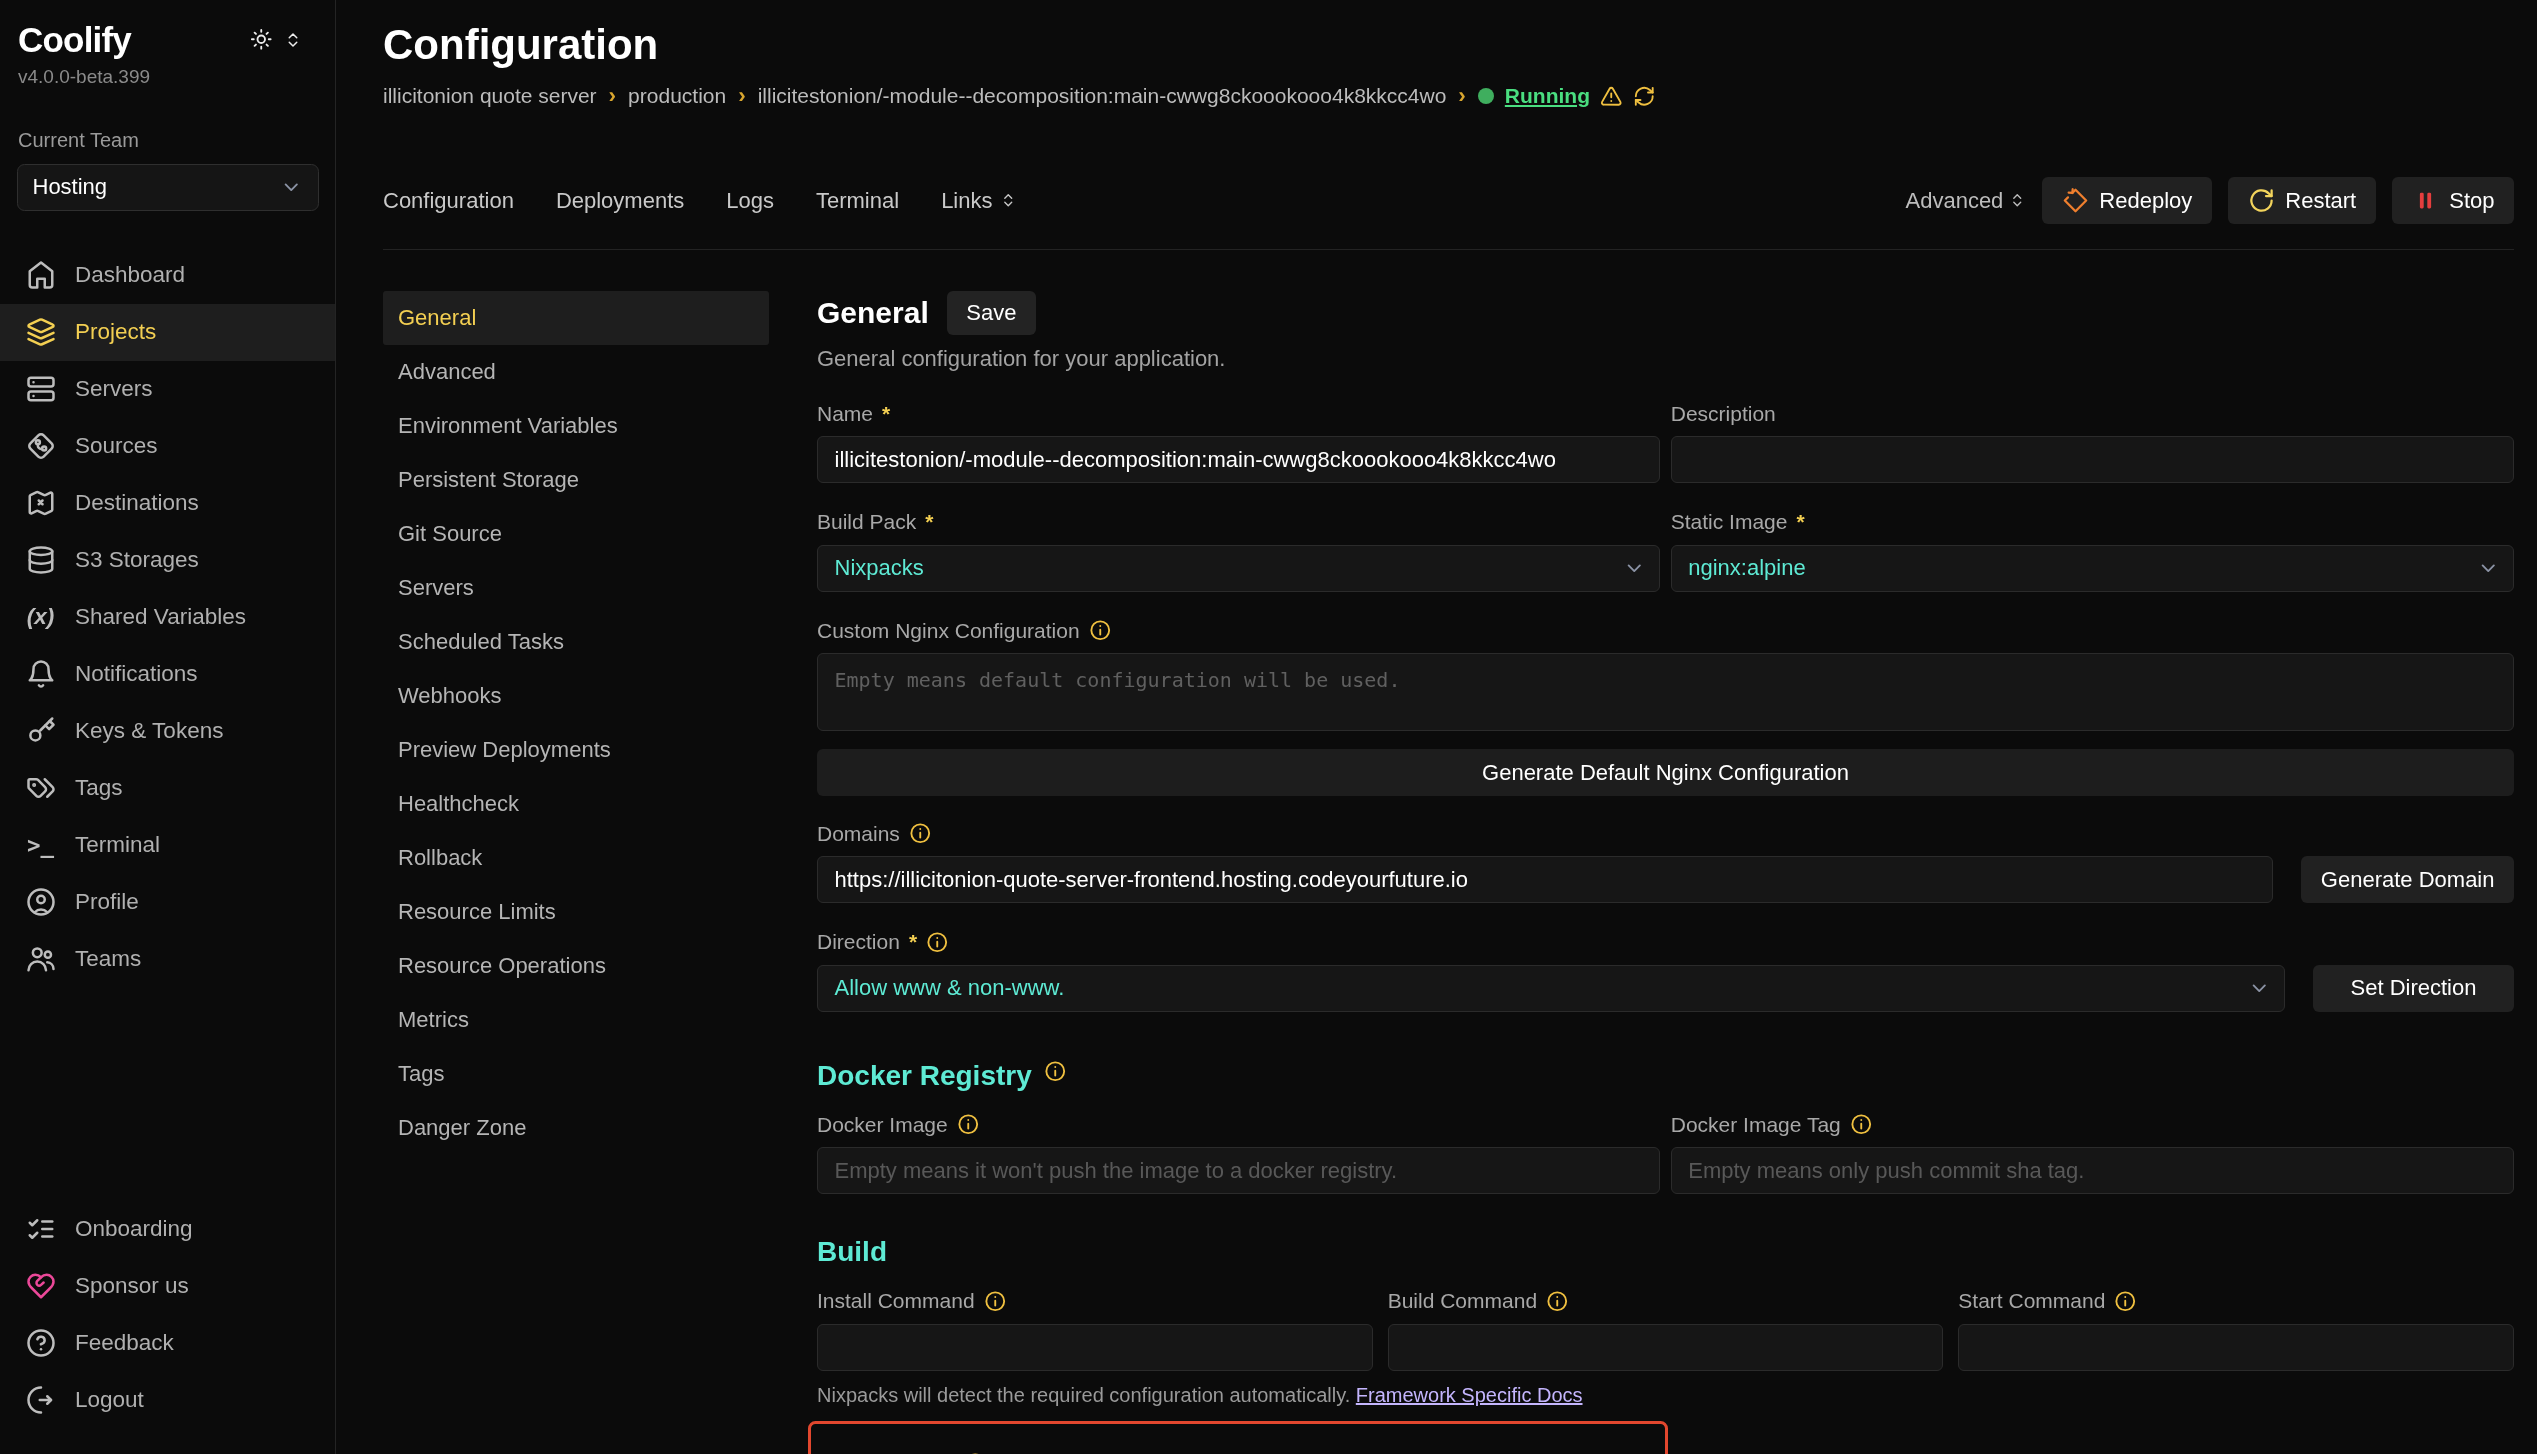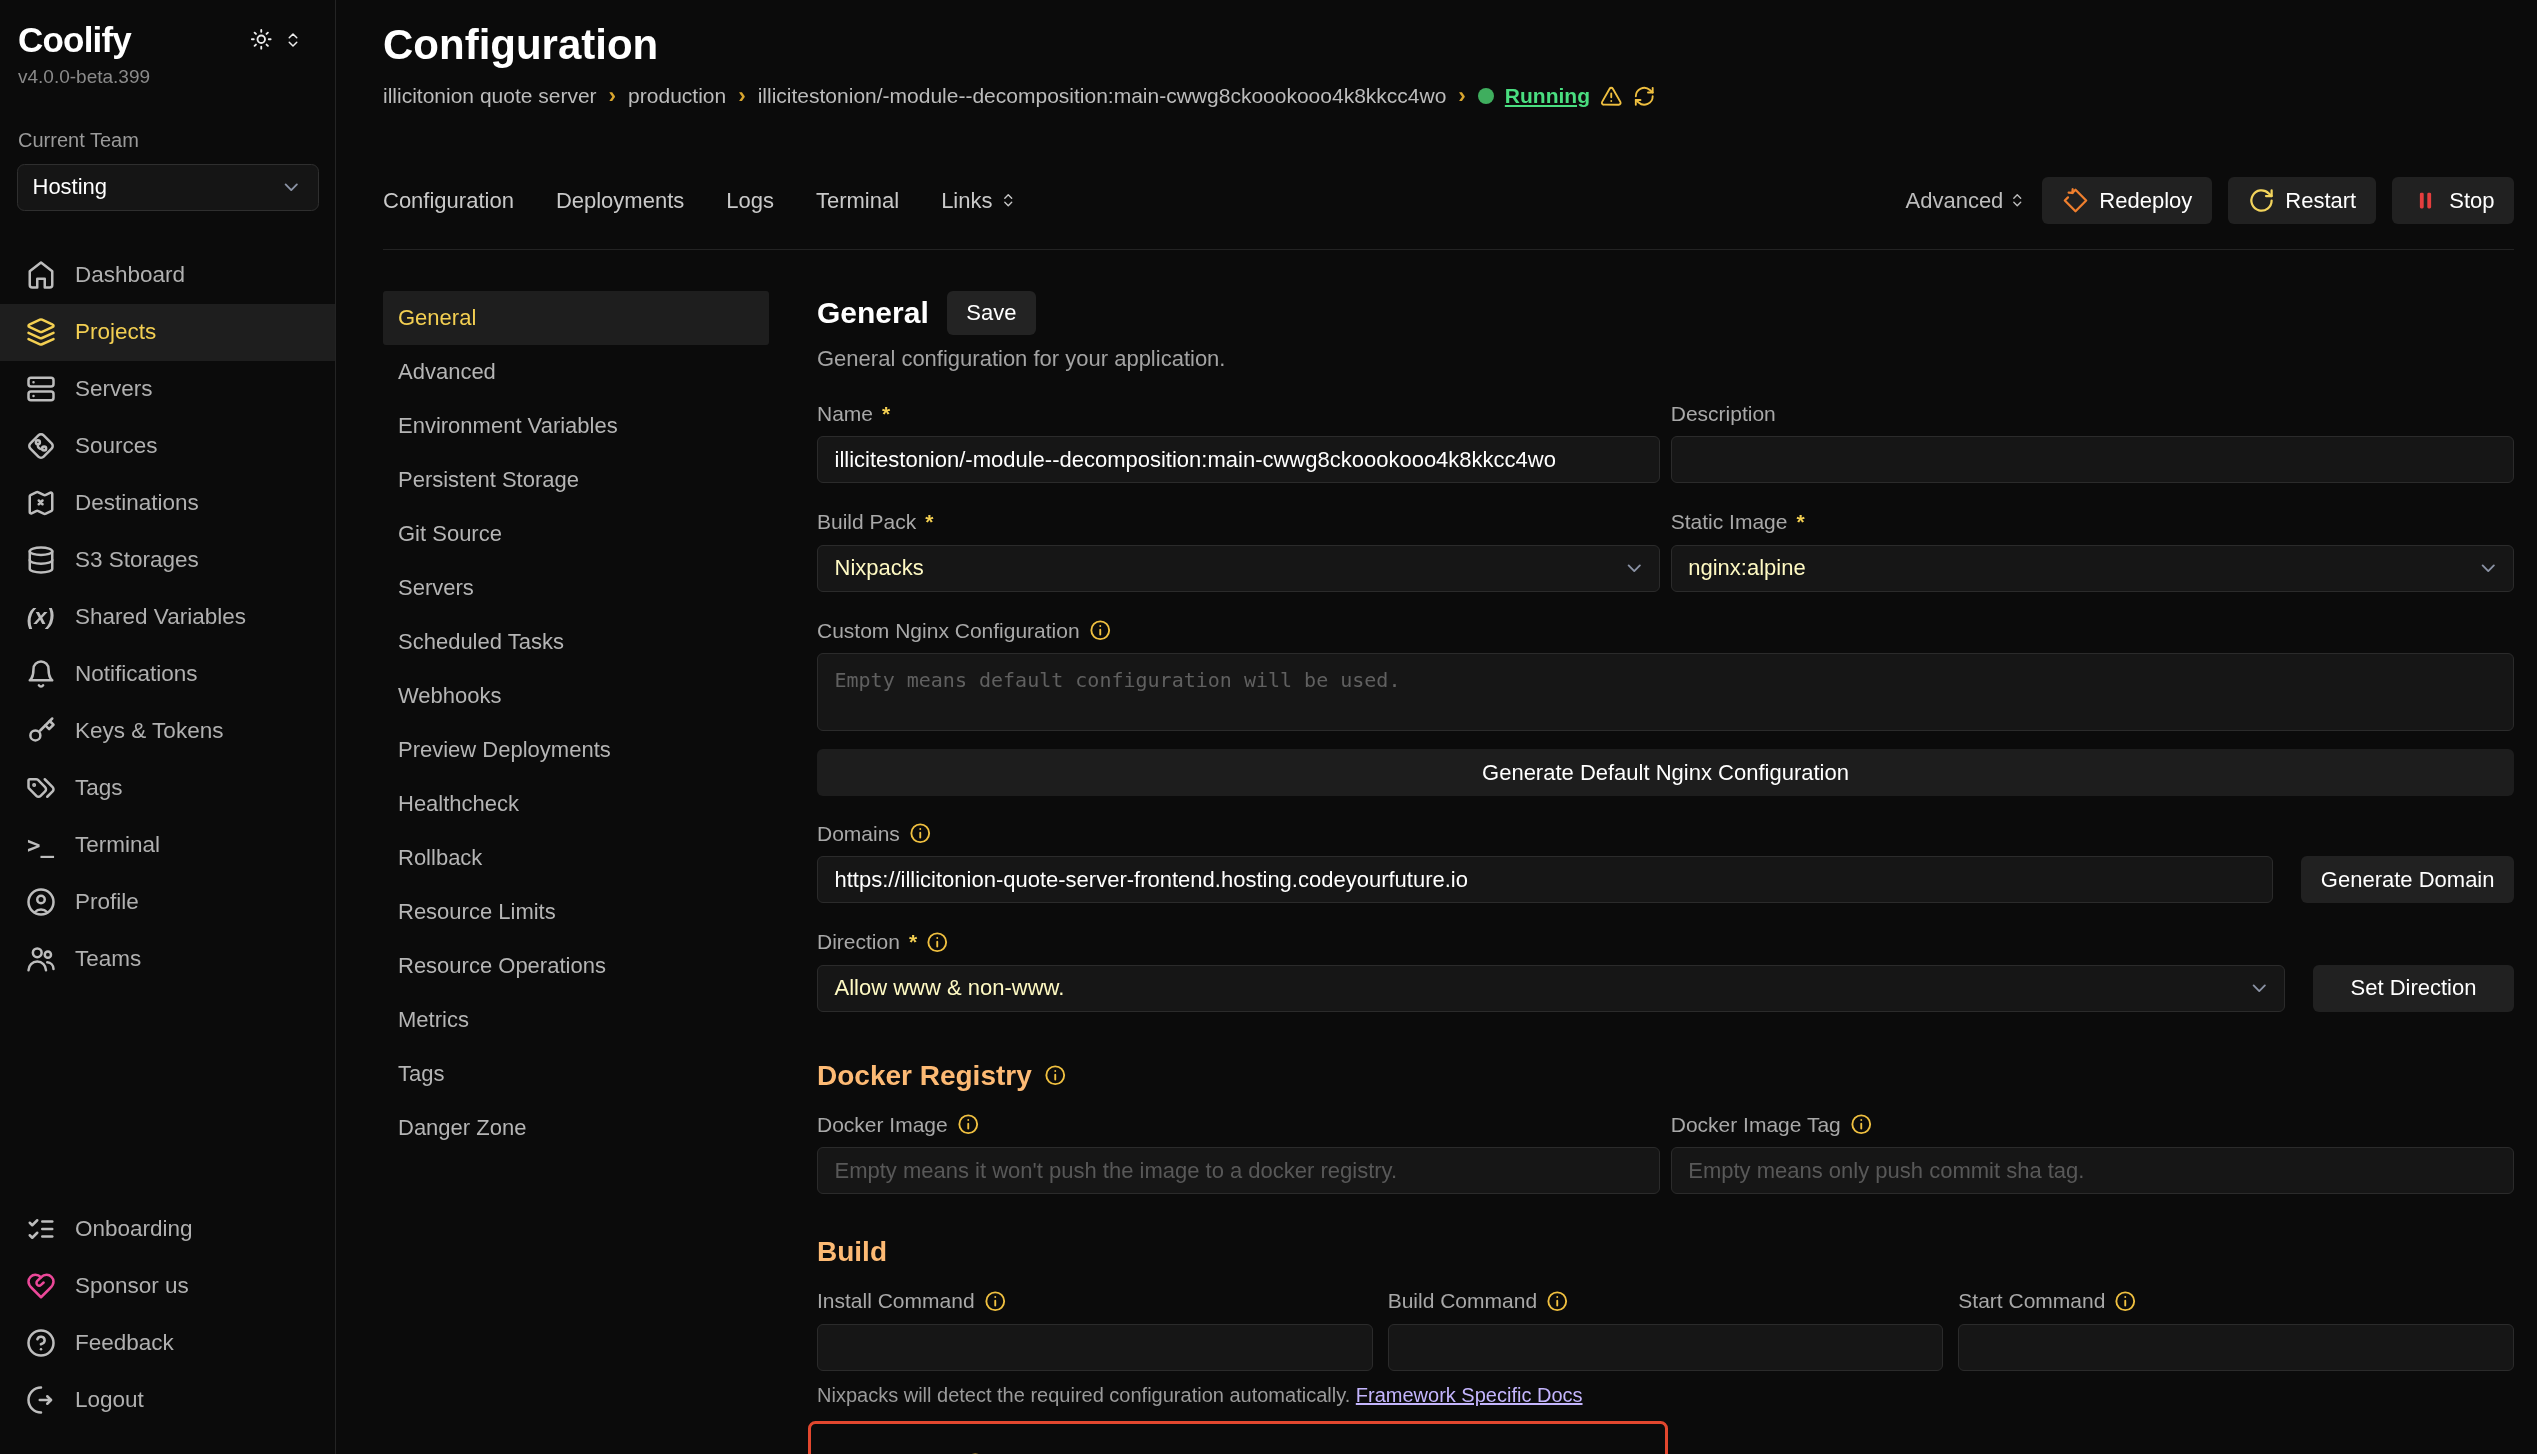--- a/index.html
+++ b/index.html
@@ -81,29 +81,29 @@
   .req { color:#f3cf52; font-weight:700; }
   .info { color:#f0c040; }
   .inp { width:100%; height:47px; background:#161616; border:0.8px solid #2b2b2b; border-radius:6px;
     color:#fff; font-size:22px; padding:0 16.5px; font-family:inherit; outline:none; }
   .inp::placeholder { color:#585858; }
   textarea.inp { height:78px; padding:13.5px 16.5px; resize:none;
     font-family:"DejaVu Sans Mono", monospace; font-size:20px; }
   textarea.inp::placeholder { color:#606060; }
   .sel { position:relative; height:47px; background:#161616; border:0.8px solid #2b2b2b;
     border-radius:6px; display:flex; align-items:center; padding:0 45px 0 16.5px; font-size:22px;
-    color:#fef9c3; cursor:pointer; }
+    color:#5eead4; cursor:pointer; }
   .sel .chev { position:absolute; right:13.5px; color:#8b93a5; }
   .btn-block { width:100%; justify-content:center; background:#1d1d1d; margin-top:15px; }
   .inline-row { display:flex; gap:28px; align-items:center; }
   .inline-row .grow { flex:1; min-width:0; }
   .side-btn { flex:none; justify-content:center; min-width:201px; }
 
   .mt36 { margin-top:27px; } .mt34 { margin-top:25.5px; } .mt40 { margin-top:30px; }
-  .sec-head { display:flex; align-items:center; gap:12px; font-size:28px; font-weight:700; color:#fdba74; }
+  .sec-head { display:flex; gap:12px; font-size:28px; font-weight:700; color:#5eead4; }
   .docker-head { margin-top:48px; }
   .build-head { margin-top:42px; }
   .after-head { margin-top:21px; }
   .helper { margin-top:13.5px; font-size:20px; color:#9a9a9a; }
   .helper a { color:#c4b5fd; text-decoration:underline; cursor:pointer; }
 
   .base-row { margin-top:44px; }
   .annotated { position:relative; }
   .annotation-box { position:absolute; left:-9px; right:-7.5px; top:-30px; bottom:-30px;
     border:3.8px solid #e2472e; border-radius:7.5px; pointer-events:none; z-index:5; }

